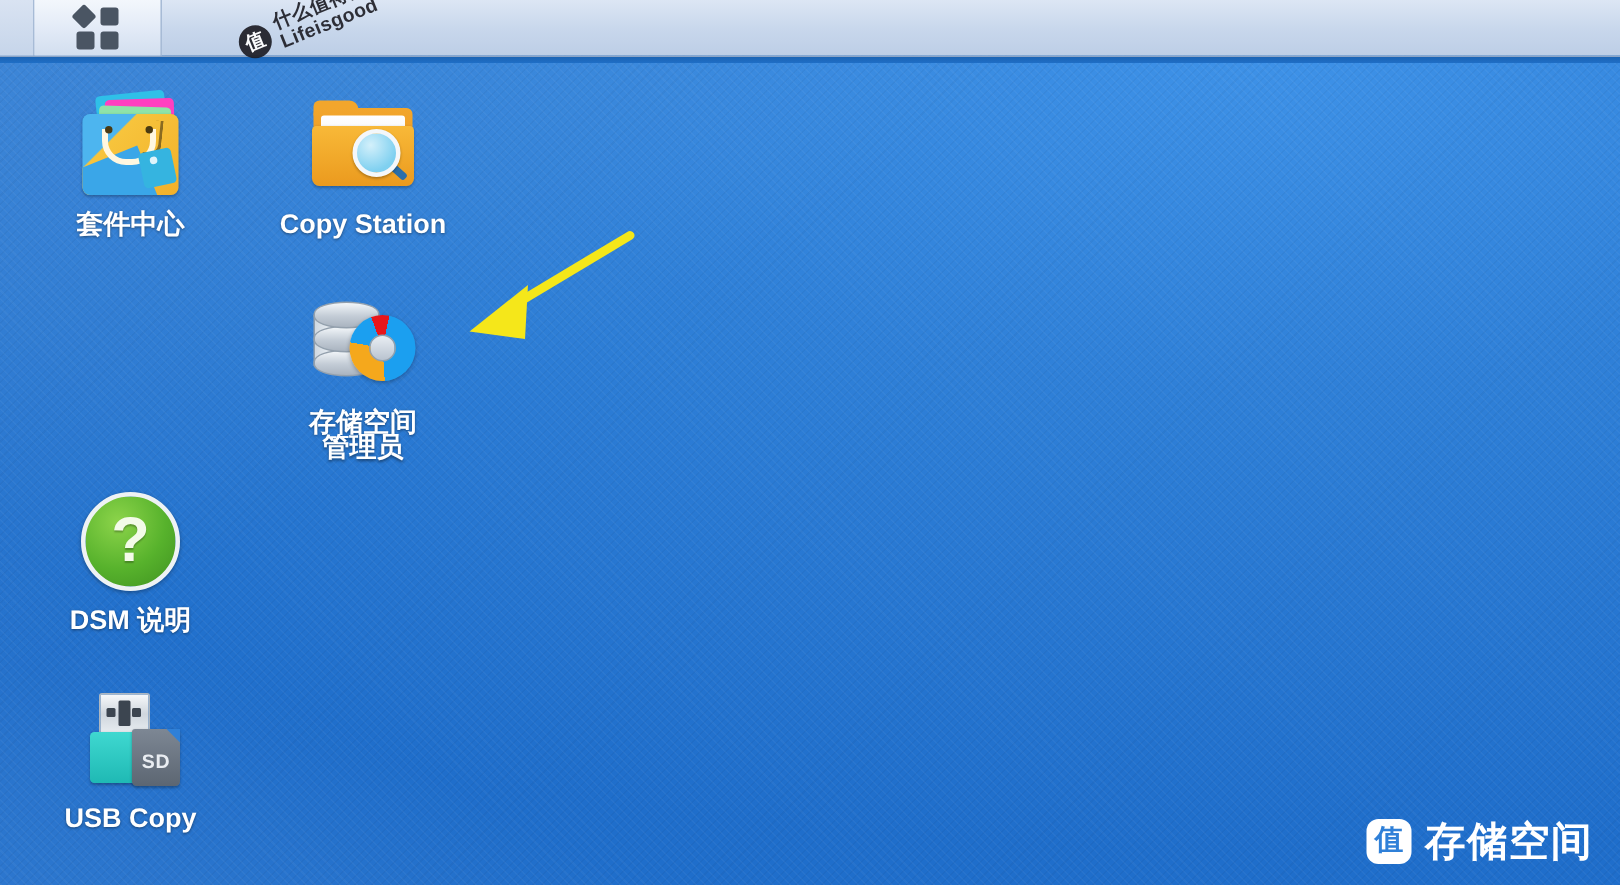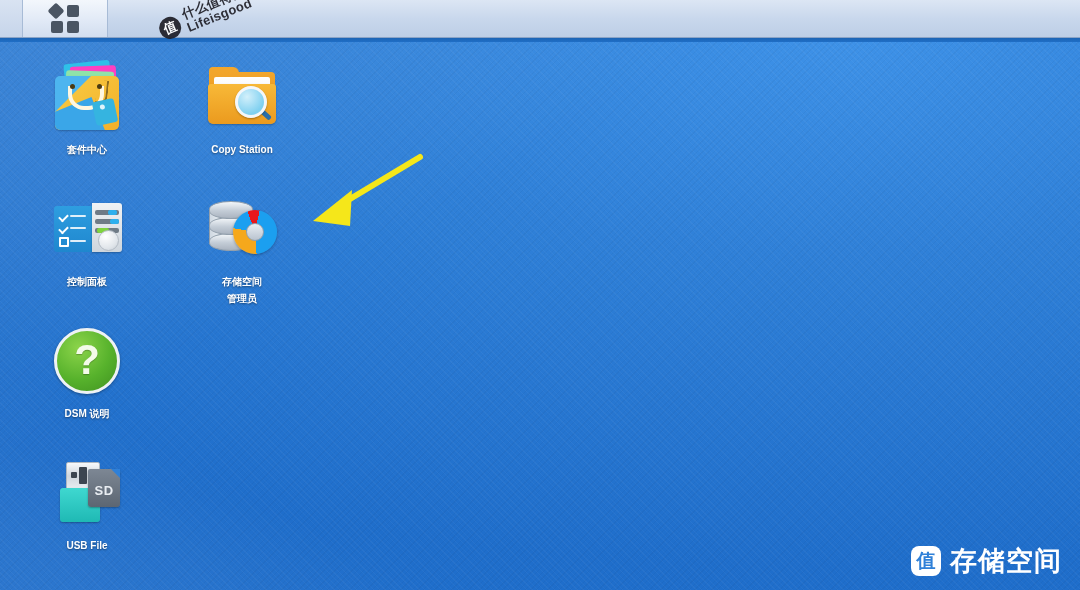--- a/index.html
+++ b/index.html
@@ -109,21 +109,21 @@
   }
   .icon-art {
     width: 74px;
     height: 74px;
     margin: 0 auto;
     position: relative;
   }
   .icon-label {
     margin-top: 7px;
     color: #ffffff;
-    font-size: 10px;
+    font-size: 18px;
     font-weight: bold;
     line-height: 17px;
     text-shadow: 0 1px 2px rgba(0,0,0,0.45);
     white-space: pre-line;
   }
 
   
   .bag-wrap { position: absolute; inset: 0; }
   .bag-paper {
     position: absolute; border-radius: 3px;
@@ -390,21 +390,21 @@
   .usb-body {
     position: absolute;
     left: 10px; top: 32px;
     width: 40px; height: 34px;
     background: linear-gradient(180deg, #3fd8d0 0%, #1fb9b4 100%);
     border-radius: 3px;
     box-shadow: 0 1px 2px rgba(0,0,0,0.3);
   }
   .sd-card {
     position: absolute;
-    left: 38px; top: 13px;
+    left: 38px; top: 30px;
     width: 32px; height: 38px;
     background: linear-gradient(180deg, #7d8794 0%, #5c6672 100%);
     border-radius: 2px 2px 3px 3px;
     box-shadow: 0 1px 2px rgba(0,0,0,0.3);
     display: flex;
     align-items: center;
     justify-content: center;
   }
   .sd-card::before {
     content: "";
@@ -533,43 +533,20 @@
         <div class="folder-tab"></div>
         <div class="folder-back"></div>
         <div class="folder-paper"></div>
         <div class="folder-front"></div>
         <div class="mag-handle"></div>
         <div class="mag-glass"></div>
       </div>
       <div class="icon-label">Copy Station</div>
     </div>
 
-    <div class="desktop-icon" style="left:22px; top:192px;">
-      <div class="icon-art">
-        <div class="cp-left"></div>
-        <div class="cp-right"></div>
-        <div class="cp-check" style="left:9px; top:22px;"></div>
-        <div class="cp-line" style="left:20px; top:23px; width:16px;"></div>
-        <div class="cp-check" style="left:9px; top:34px;"></div>
-        <div class="cp-line" style="left:20px; top:35px; width:16px;"></div>
-        <div class="cp-box" style="left:9px; top:45px;"></div>
-        <div class="cp-line" style="left:20px; top:48px; width:16px;"></div>
-        <div class="cp-slider" style="top:18px;">
-            <i style="left:13px; background:#2eb0ee;"></i>
-          </div>
-        <div class="cp-slider" style="top:27px;">
-            <i style="left:15px; background:#2eb0ee;"></i>
-          </div>
-        <div class="cp-slider" style="top:36px;">
-            <i style="left:2px; background:#7fd33e; width:12px;"></i>
-          </div>
-        <div class="cp-knob"></div>
-      </div>
-      <div class="icon-label">控制面板</div>
-    </div>
 
     <div class="desktop-icon" style="left:177px; top:192px;">
       <div class="icon-art">
         <div class="disk-body"></div>
         <div class="disk d3"></div>
         <div class="disk d2"></div>
         <div class="disk d1"></div>
         <div class="donut"></div>
       </div>
       <div class="icon-label">存储空间
@@ -589,21 +566,21 @@
       <div class="icon-art">
         <div class="usb-metal">
             <i class="a"></i>
             <i class="b"></i>
           </div>
         <div class="usb-body"></div>
         <div class="sd-card">
           <span class="sd-text">SD</span>
         </div>
       </div>
-      <div class="icon-label">USB File</div>
+      <div class="icon-label">USB Copy</div>
     </div>
 
   </div>
 
   <div class="arrow-layer">
     <svg width="1080" height="590" viewBox="0 0 1080 590">
       <g>
         <line x1="420" y1="157" x2="340" y2="205" stroke="#f5e71a" stroke-width="6" stroke-linecap="round"></line>
         <polygon points="313,221 352,190 350,226" fill="#f5e71a"></polygon>
       </g>

